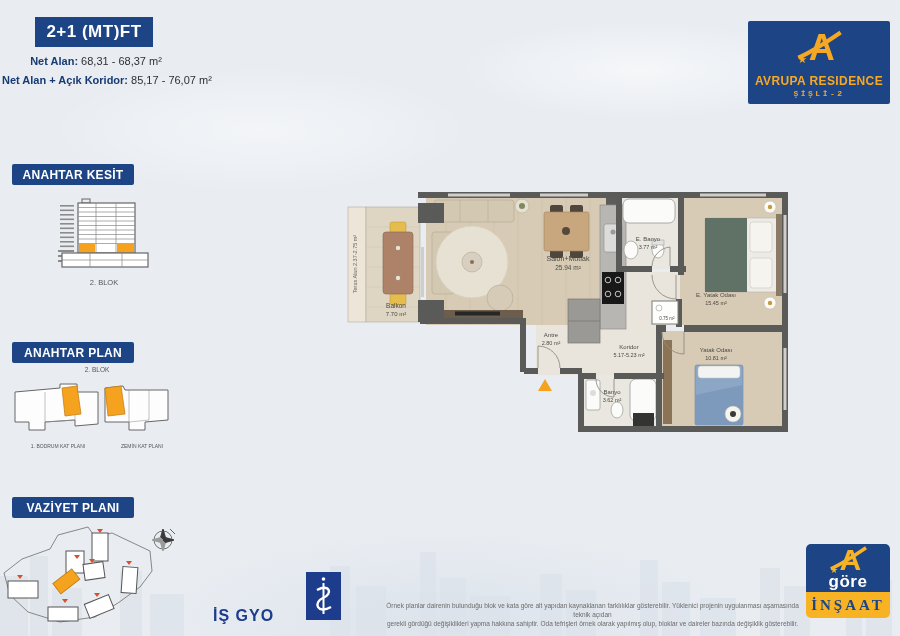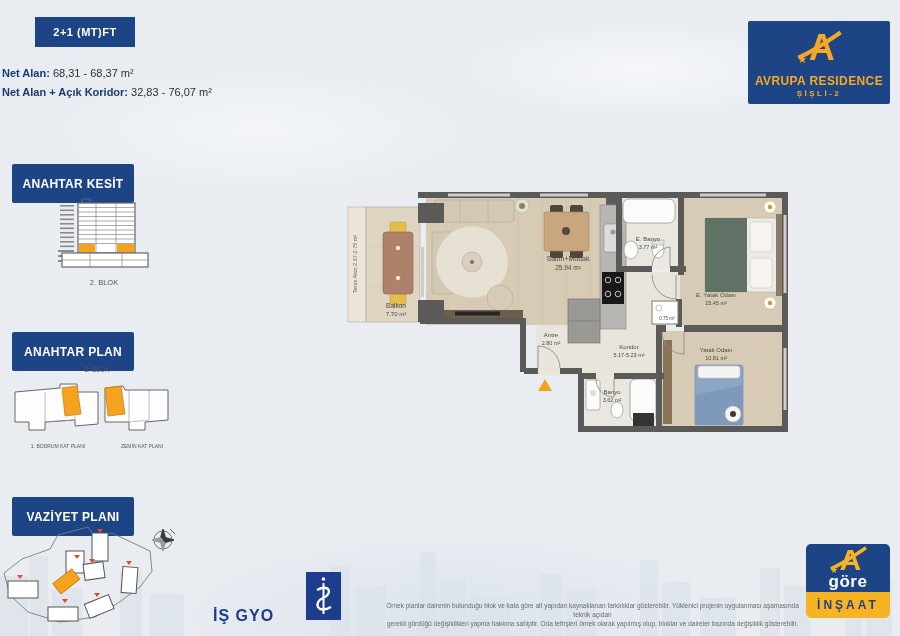--- a/index.html
+++ b/index.html
@@ -9,51 +9,51 @@
     position:relative; width:900px; height:636px; overflow:hidden;
     background:
       radial-gradient(ellipse 260px 70px at 640px 70px, rgba(255,255,255,.55), transparent 70%),
       radial-gradient(ellipse 300px 90px at 260px 130px, rgba(255,255,255,.45), transparent 70%),
       radial-gradient(ellipse 400px 120px at 450px 620px, rgba(208,218,229,.5), transparent 75%),
       #e9edf2;
   }
   .skyline { position:absolute; left:0; bottom:0; width:900px; height:120px; }
 
   
-  .title-box{ position:absolute; left:35px; top:17px; width:100px; height:30px;
-    background:#1d4586; color:#fff; font-weight:bold; font-size:11px;
+  .title-box{ position:absolute; left:35px; top:17px; width:118px; height:30px;
+    background:#1d4586; color:#fff; font-weight:bold; font-size:17px;
     display:flex; align-items:center; justify-content:center; letter-spacing:.5px; }
-  .areas{ position:absolute; left:2px; top:64px; width:188px; color:#22355c; }
+  .areas{ position:absolute; left:2px; top:52px; width:188px; text-align:center; color:#22355c; }
   .area-line{ font-size:11px; line-height:19px; white-space:nowrap; }
   .area-line .lbl{ font-weight:bold; color:#173a72; }
   .area-line .val{ color:#2e2e38; }
 
   
   .avrupa{ position:absolute; left:748px; top:21px; width:142px; height:83px;
     background:#1d4586; border-radius:2px; display:flex; flex-direction:column;
     align-items:center; justify-content:center; }
   .avrupa .brand{ color:#f7a823; font-weight:bold; font-size:12px; letter-spacing:.4px; margin-top:10px;}
-  .avrupa .sub{ color:#f7a823; font-weight:bold; font-size:8px; letter-spacing:2.5px; margin-top:1px;}
+  .avrupa .sub{ color:#f7a823; font-weight:bold; font-size:8px; letter-spacing:2.5px; margin-top:1px;font-family:Liberation Mono, monospace;}
 
   
-  .sec-hd{ position:absolute; left:12px; width:122px; height:39px; background:#1d4586;
+  .sec-hd{ position:absolute; left:12px; width:122px; height:21px; background:#1d4586;
     border-radius:2px; color:#fff; font-weight:bold; font-size:12px;
     display:flex; align-items:center; justify-content:center; letter-spacing:.3px; }
   .svgabs{ position:absolute; }
 
   
   .isgyo-text{ position:absolute; left:213px; top:579px; font-size:16px; font-weight:bold;
     color:#1e3c8c; letter-spacing:1px;margin-top:28px; }
   .isbank-box{ position:absolute; left:306px; top:572px; width:35px; height:48px; background:#1e3c8c; }
   .artas{ position:absolute; left:806px; top:544px; width:84px; height:74px;
     border-radius:5px; overflow:hidden; display:flex; flex-direction:column; }
   .artas .top{ flex:1; background:#1d4586; display:flex; flex-direction:column; align-items:center; justify-content:center;}
   .artas .name{ color:#fff; font-weight:bold; font-size:17px; letter-spacing:.5px; margin-top:-2px;}
-  .artas .band{ height:31px; background:#f7b323; color:#1d4586; font-weight:bold; font-size:12px;
-    letter-spacing:3px; display:flex; align-items:center; justify-content:center; }
+  .artas .band{ height:31px; background:#f7b323; color:#1d4586; font-weight:bold; font-size:15px;
+    letter-spacing:3px; display:flex; align-items:center; justify-content:center;font-family:Liberation Serif, serif; }
 
   .disclaimer{ position:absolute; left:385px; top:601px; width:415px; text-align:center;
     font-size:6.5px; line-height:9px; color:#6b6b6b; }
 
   text{ font-family:"Liberation Sans", sans-serif; }
 </style>
 </head>
 <body>
 
 <div class="page">
@@ -83,21 +83,21 @@
   </svg>
 
   <div class="title-box">2+1 (MT)FT</div>
   <div class="areas">
     <div class="area-line">
       <span class="lbl">Net Alan:</span>
       <span class="val">68,31 - 68,37 m²</span>
     </div>
     <div class="area-line">
       <span class="lbl">Net Alan + Açık Koridor:</span>
-      <span class="val">32,83 - 76,07 m²</span>
+      <span class="val">85,17 - 76,07 m²</span>
     </div>
   </div>
 
   <div class="avrupa">
     <svg width="52" height="36" viewBox="0 0 52 40">
       <text x="29" y="35" font-size="40" font-weight="bold" fill="#f7a823" text-anchor="middle">A</text>
       <path d="M3,33 C15,28 31,18 50,5" stroke="#f7a823" stroke-width="4.5" fill="none"></path>
       <text x="2" y="39" font-size="12" fill="#f7a823">★</text>
     </svg>
     <div class="brand">AVRUPA RESIDENCE</div>
@@ -142,21 +142,21 @@
     <rect x="87" y="52" width="17" height="8.5" fill="#f5a21e"></rect>
     <rect x="32" y="61" width="86" height="14" fill="#ffffff" stroke="#666" stroke-width="1.2"></rect>
     <g stroke="#888" stroke-width="0.7">
       <line x1="32" y1="68" x2="118" y2="68"></line>
         <line x1="60" y1="61" x2="60" y2="75"></line>
         <line x1="92" y1="61" x2="92" y2="75"></line>
     </g>
     <text x="74" y="93" font-size="7.5" fill="#55555f" text-anchor="middle">2. BLOK</text>
   </svg>
 
-  <div class="sec-hd" style="top:332px">ANAHTAR PLAN</div>
+  <div class="sec-hd" style="top:342px">ANAHTAR PLAN</div>
   <svg class="svgabs" style="left:5px; top:360px" width="185" height="95" viewBox="0 0 185 95">
     <text x="92" y="12" font-size="6.5" fill="#55555f" text-anchor="middle">2. BLOK</text>
 
     <g>
       <polygon points="10,32 55,28 55,24 72,24 72,32 93,32 93,64 70,66 70,60 40,62 40,70 24,70 24,62 10,62" fill="#fdfdfd" stroke="#666" stroke-width="1"></polygon>
       <polyline points="40,32 40,62 70,60 70,32" fill="none" stroke="#999" stroke-width="0.6"></polyline>
       <polygon points="57,28 72,26 76,54 60,56" fill="#f5a21e" stroke="#c7821a" stroke-width="0.8"></polygon>
     </g>
 
     <g>

